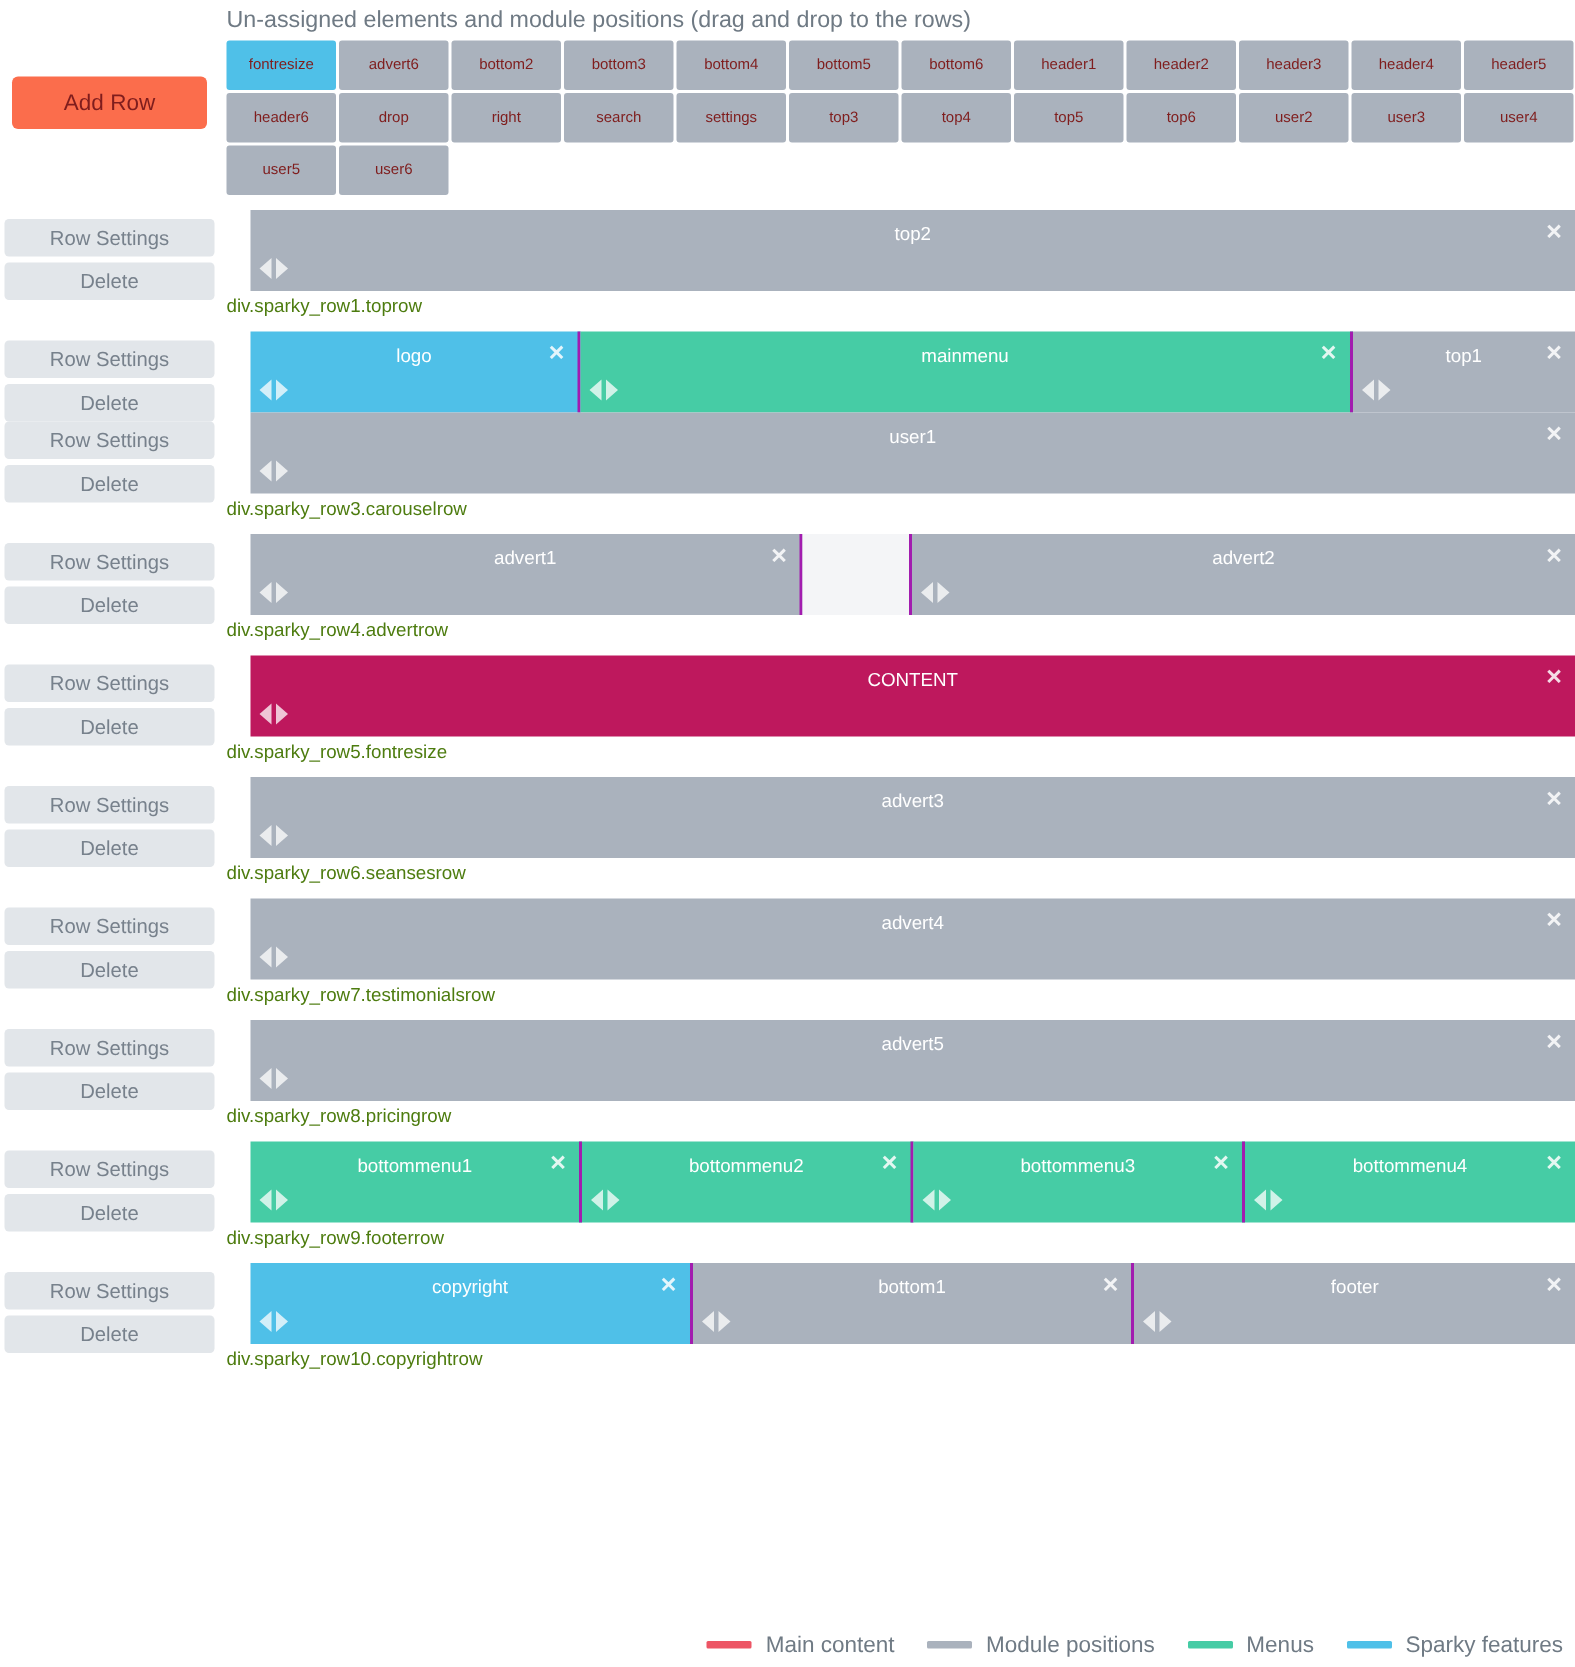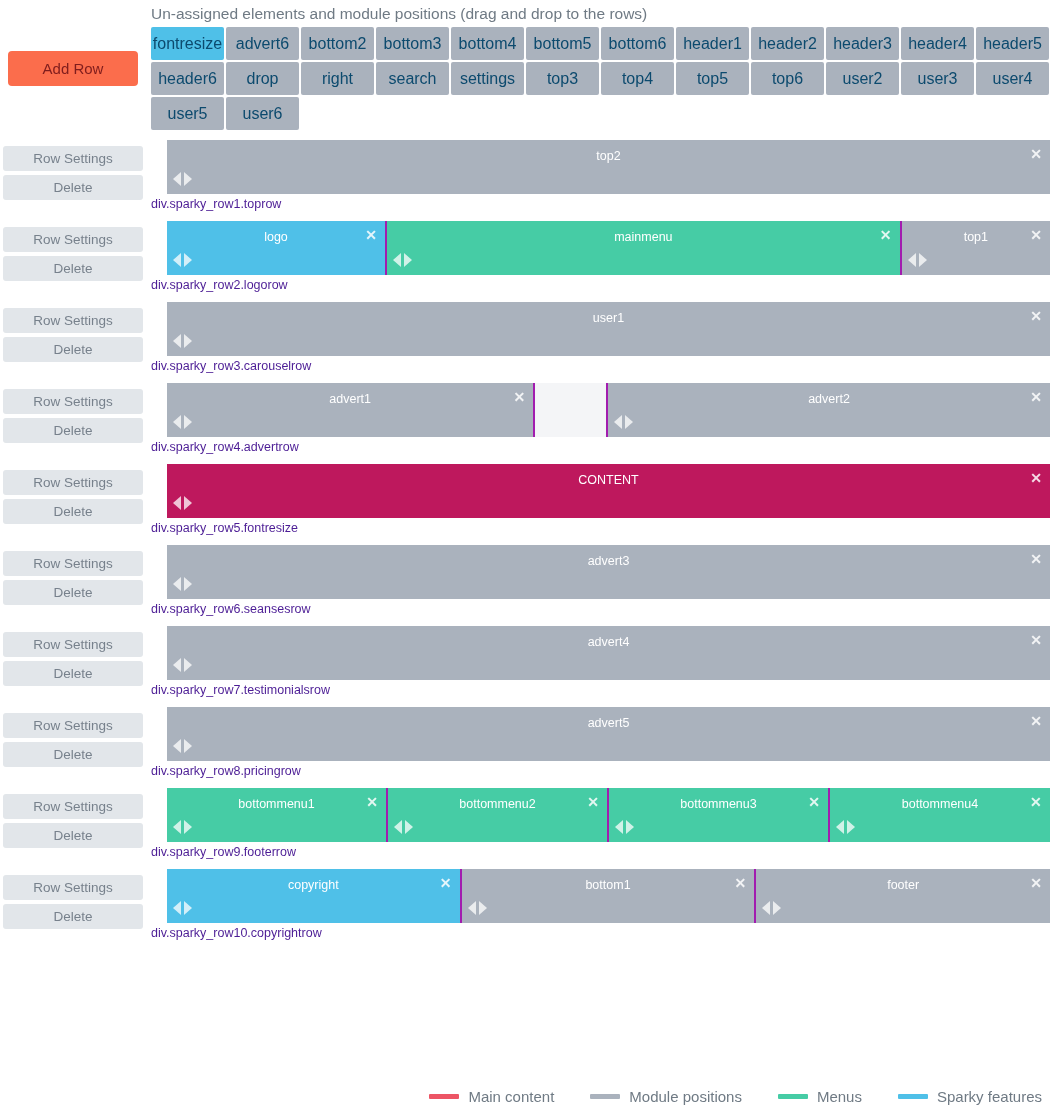--- a/index.html
+++ b/index.html
@@ -38,22 +38,22 @@
     position: absolute;
     left: 151px; top: 27px;
     width: 899px;
     display: flex;
     flex-wrap: wrap;
     gap: 2px;
   }
   .chip {
     width: 73px; height: 33px;
     background: #aab2bd;
-    color: #0c4a6e;
-    font-size: 16px;
+    color: #7f1d1d;
+    font-size: 10px;
     display: flex;
     align-items: center;
     justify-content: center;
     border-radius: 2px;
     cursor: move;
     user-select: none;
   }
   .chip.sparky { background: #4fc0e8; }
 
   
@@ -130,35 +130,35 @@
     border-top: 7px solid transparent;
     border-bottom: 7px solid transparent;
     cursor: pointer;
     opacity: .75;
   }
   .arr.left  { border-right: 8px solid #ffffff; }
   .arr.right { border-left: 8px solid #ffffff; }
   .row-caption {
     margin-left: 151px;
     font-size: 12.5px;
-    color: #4c1d95;
+    color: #4d7c0f;
     padding-top: 3px;
     padding-bottom: 10px;
     height: 27px;
   }
 
   
   .legend {
     position: absolute;
     left: 0; right: 8px;
     bottom: 6px;
     display: flex;
     justify-content: flex-end;
     align-items: center;
-    gap: 36px;
+    gap: 22px;
   }
   .legend-item { display: flex; align-items: center; gap: 9px; }
   .swatch { width: 30px; height: 5px; border-radius: 1px; display: block; }
   .legend-label { font-size: 15px; color: #6f7a84; }
 </style>
 </head>
 <body>
 
 <div class="page">
 
@@ -291,21 +291,20 @@
           </div>
           <div class="blk" style="width: 151px;">
             <div class="blk-label">top1</div>
             <div class="blk-close">✕</div>
             <div class="arrows">
               <span class="arr left"></span>
               <span class="arr right"></span>
             </div>
           </div>
         </div>
-        <div class="row-caption">div.sparky_row2.logorow</div>
       </div>
       <div class="rowblock">
         <div class="row-controls">
           <button class="ctrl-btn">Row Settings</button>
           <button class="ctrl-btn">Delete</button>
         </div>
         <div class="row-strip">
           <div class="blk" style="width: 899px;">
             <div class="blk-label">user1</div>
             <div class="blk-close">✕</div>

